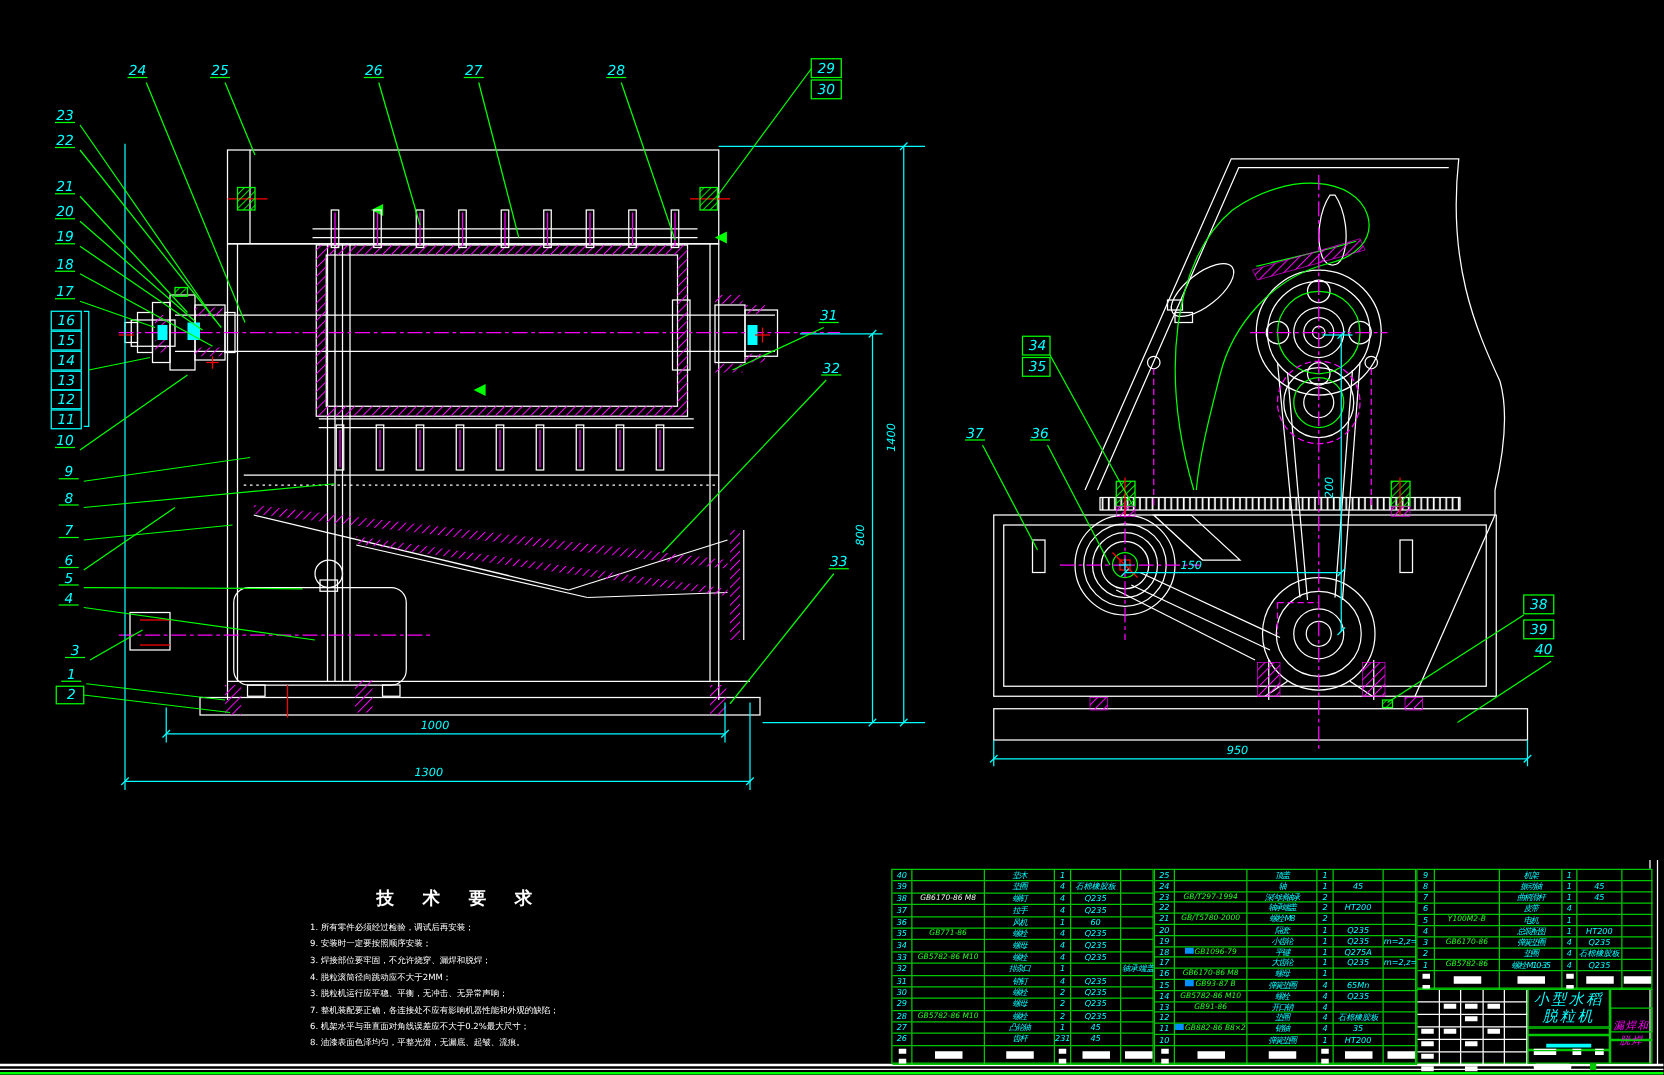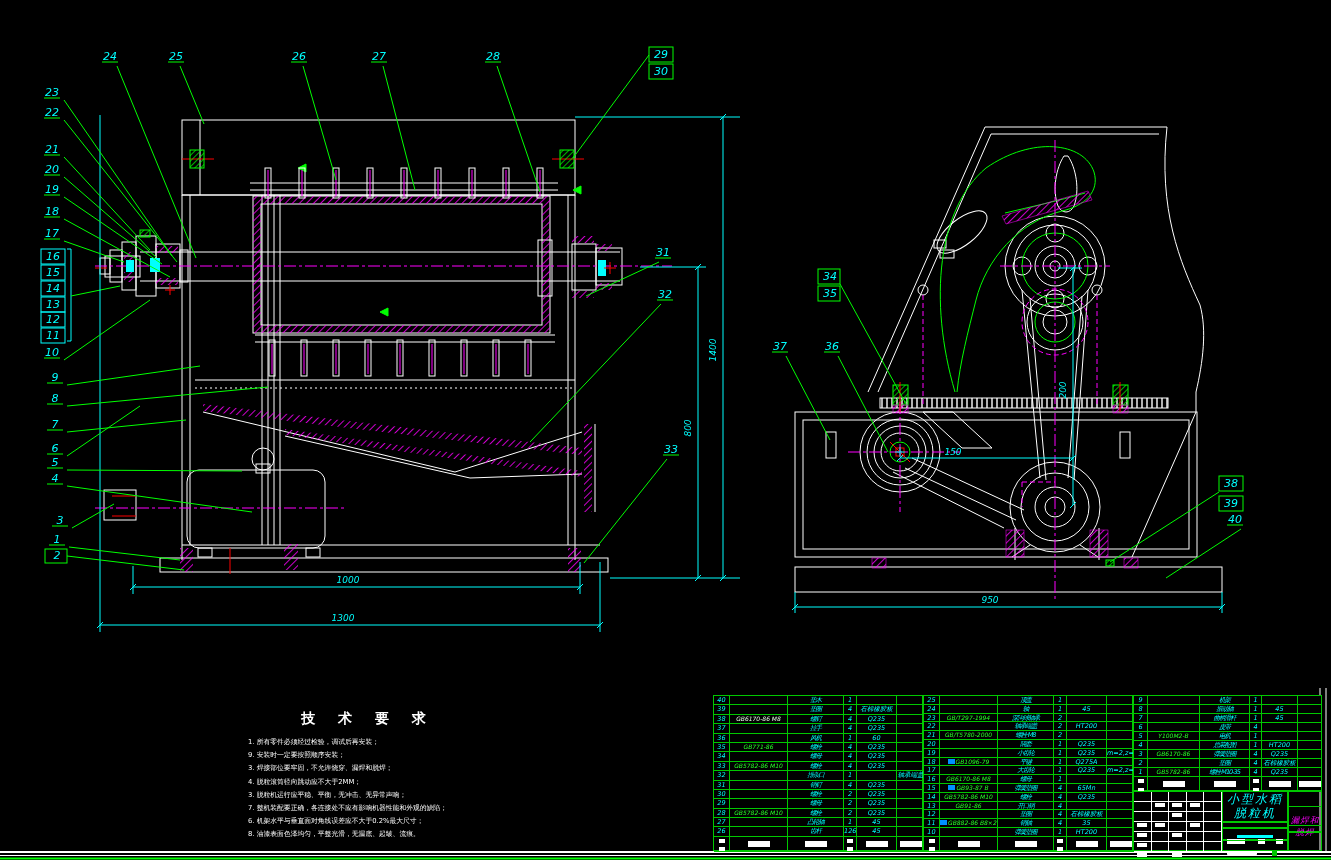--- a/index.html
+++ b/index.html
@@ -666,21 +666,21 @@
           <div class="bom-cell cell-code"></div>
           <div class="bom-cell cell-name">凸轮轴</div>
           <div class="bom-cell">1</div>
           <div class="bom-cell">45</div>
           <div class="bom-cell"></div>
         </div>
         <div class="bom-row" style="grid-template-columns: 16px 58px 56px 13px 40px 27px; height: 9.4px;">
           <div class="bom-cell">26</div>
           <div class="bom-cell cell-code"></div>
           <div class="bom-cell cell-name">齿杆</div>
-          <div class="bom-cell">126</div>
+          <div class="bom-cell">231</div>
           <div class="bom-cell">45</div>
           <div class="bom-cell"></div>
         </div>
         <div class="bom-row" style="grid-template-columns: 16px 58px 56px 13px 40px 27px; height: 15px;">
           <div class="bom-cell"><span class="wblock" style="width:6px;height:4px;margin-top:2px;"></span><br><span class="wblock" style="width:6px;height:4px;"></span></div>
           <div class="bom-cell"><span class="wblock" style="width:22px;height:6px;margin-top:4px;"></span></div>
           <div class="bom-cell"><span class="wblock" style="width:22px;height:6px;margin-top:4px;"></span></div>
           <div class="bom-cell"><span class="wblock" style="width:6px;height:4px;margin-top:2px;"></span><br><span class="wblock" style="width:6px;height:4px;"></span></div>
           <div class="bom-cell"><span class="wblock" style="width:22px;height:6px;margin-top:4px;"></span></div>
           <div class="bom-cell"><span class="wblock" style="width:22px;height:6px;margin-top:4px;"></span></div>

